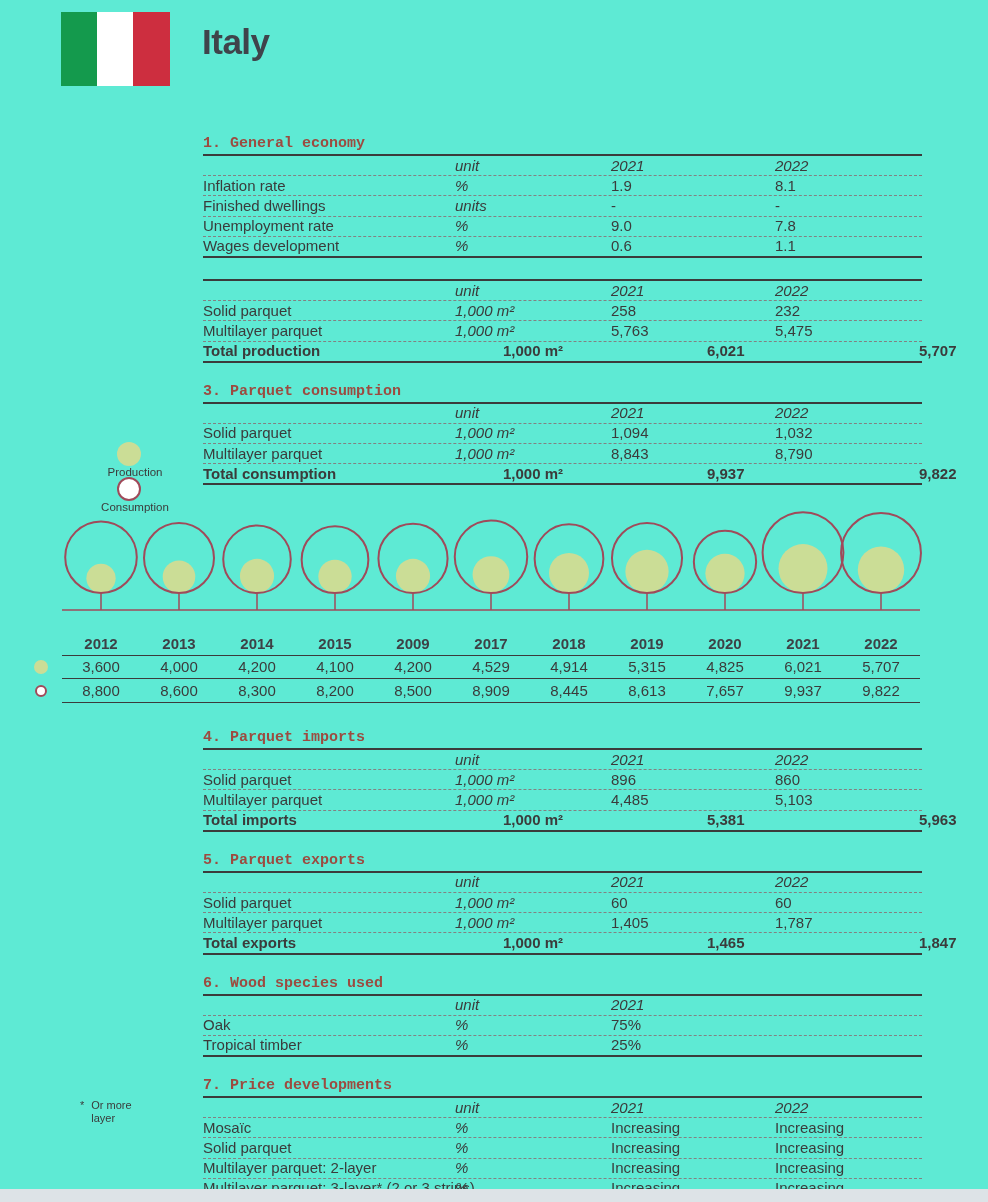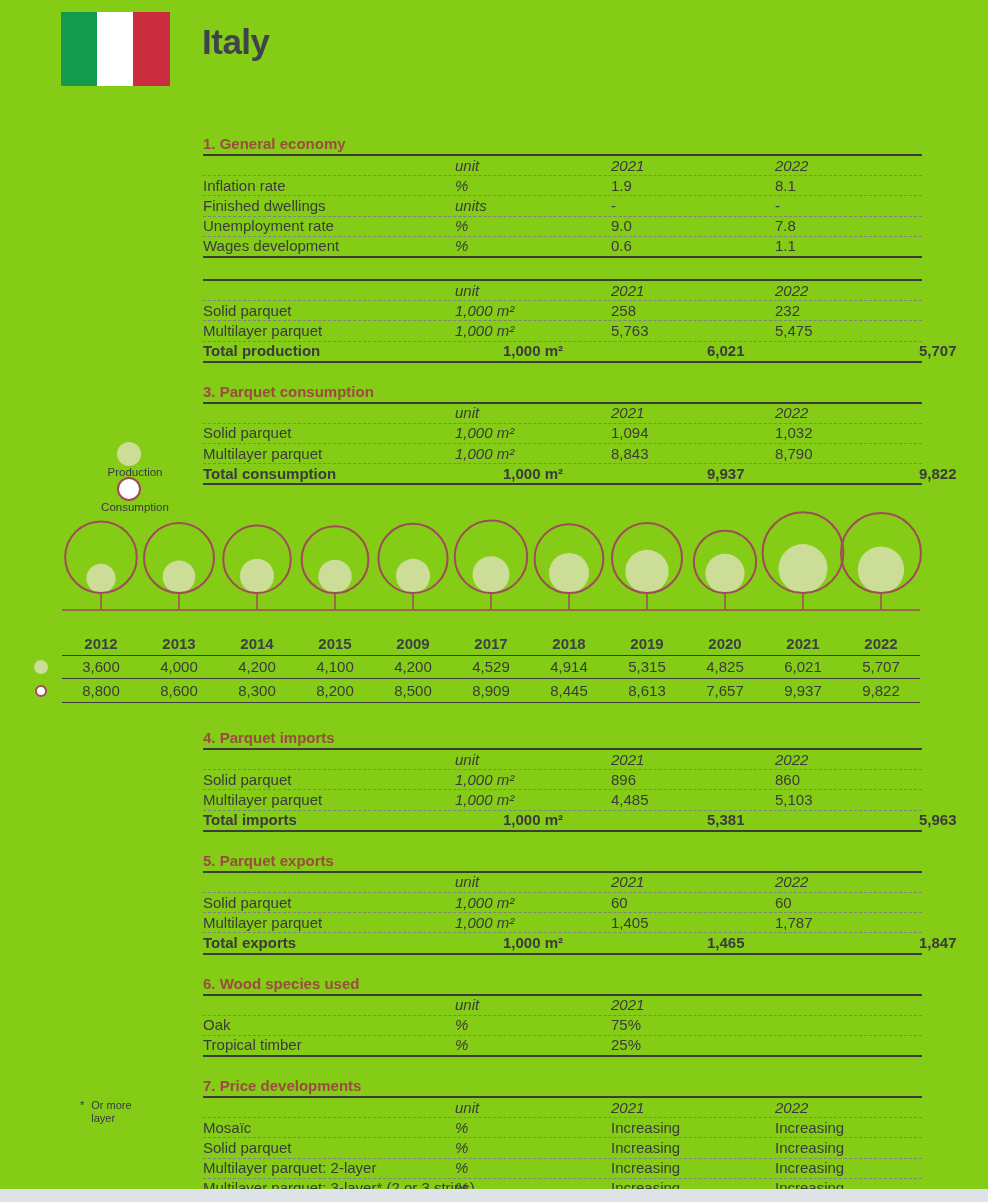--- a/index.html
+++ b/index.html
@@ -1,16 +1,16 @@
 <!DOCTYPE html>
 <html><head>
 <meta charset="utf-8">
 <style>
   html,body{margin:0;padding:0;background:#ffffff;}
-  .page{position:relative;width:988px;height:1202px;background:#84cc16;overflow:hidden;
+  .page{position:relative;width:988px;height:1202px;background:#5eead4;overflow:hidden;
         font-family:"Liberation Sans",sans-serif;color:#3b3b3b;}
 
   
   .flag{position:absolute;left:61px;top:12px;width:109px;height:74px;display:flex;}
   .flag div{height:100%;}
   .flag .fg{width:36px;}
   .flag .fw{width:36px;}
   .flag .fr{width:37px;}
   h1.title{position:absolute;left:202px;top:24px;margin:0;font-size:35px;line-height:35px;
            font-weight:700;color:#3f444b;letter-spacing:-0.5px;}
@@ -20,21 +20,21 @@
   .legend-item{display:flex;align-items:center;height:24px;margin-bottom:11px;flex-direction:column;}
   .dot{width:24px;height:24px;border-radius:50%;margin-right:13px;box-sizing:border-box;flex:0 0 24px;}
   .dot.prod{background:var(--prod);}
   .dot.cons{background:#fff;border:2px solid var(--cons);}
   .legend-item .lbl{font-size:11.5px;color:#3b3b3b;}
 
   
   #sections-top{position:absolute;left:203px;top:136px;width:719px;}
   #sections-bottom{position:absolute;left:203px;top:730px;width:719px;}
   .section + .section{margin-top:21px;}
-  .section h3{margin:0 0 3px 0;font-size:15px;line-height:15px;font-weight:700;color:var(--heading);}
+  .section h3{margin:0 0 3px 0;font-size:15px;line-height:15px;font-weight:700;color:var(--heading);font-family:Liberation Mono, monospace;}
   .tbl{border-top:2px solid #3b3b3b;border-bottom:2px solid #3b3b3b;}
   .trow{display:grid;grid-template-columns:252px 156px 164px 1fr;height:19.2px;align-items:center;
         border-bottom:1px dashed #828282;font-size:15px;line-height:16px;}
   .trow:last-child{border-bottom:none;}
   .trow.head{font-style:italic;}
   .trow .unit{font-style:italic;}
   .trow.total{font-weight:700;gap:48px;}
   .trow.total .unit{font-style:normal;}
   .trow span{white-space:nowrap;overflow:visible;}
 

